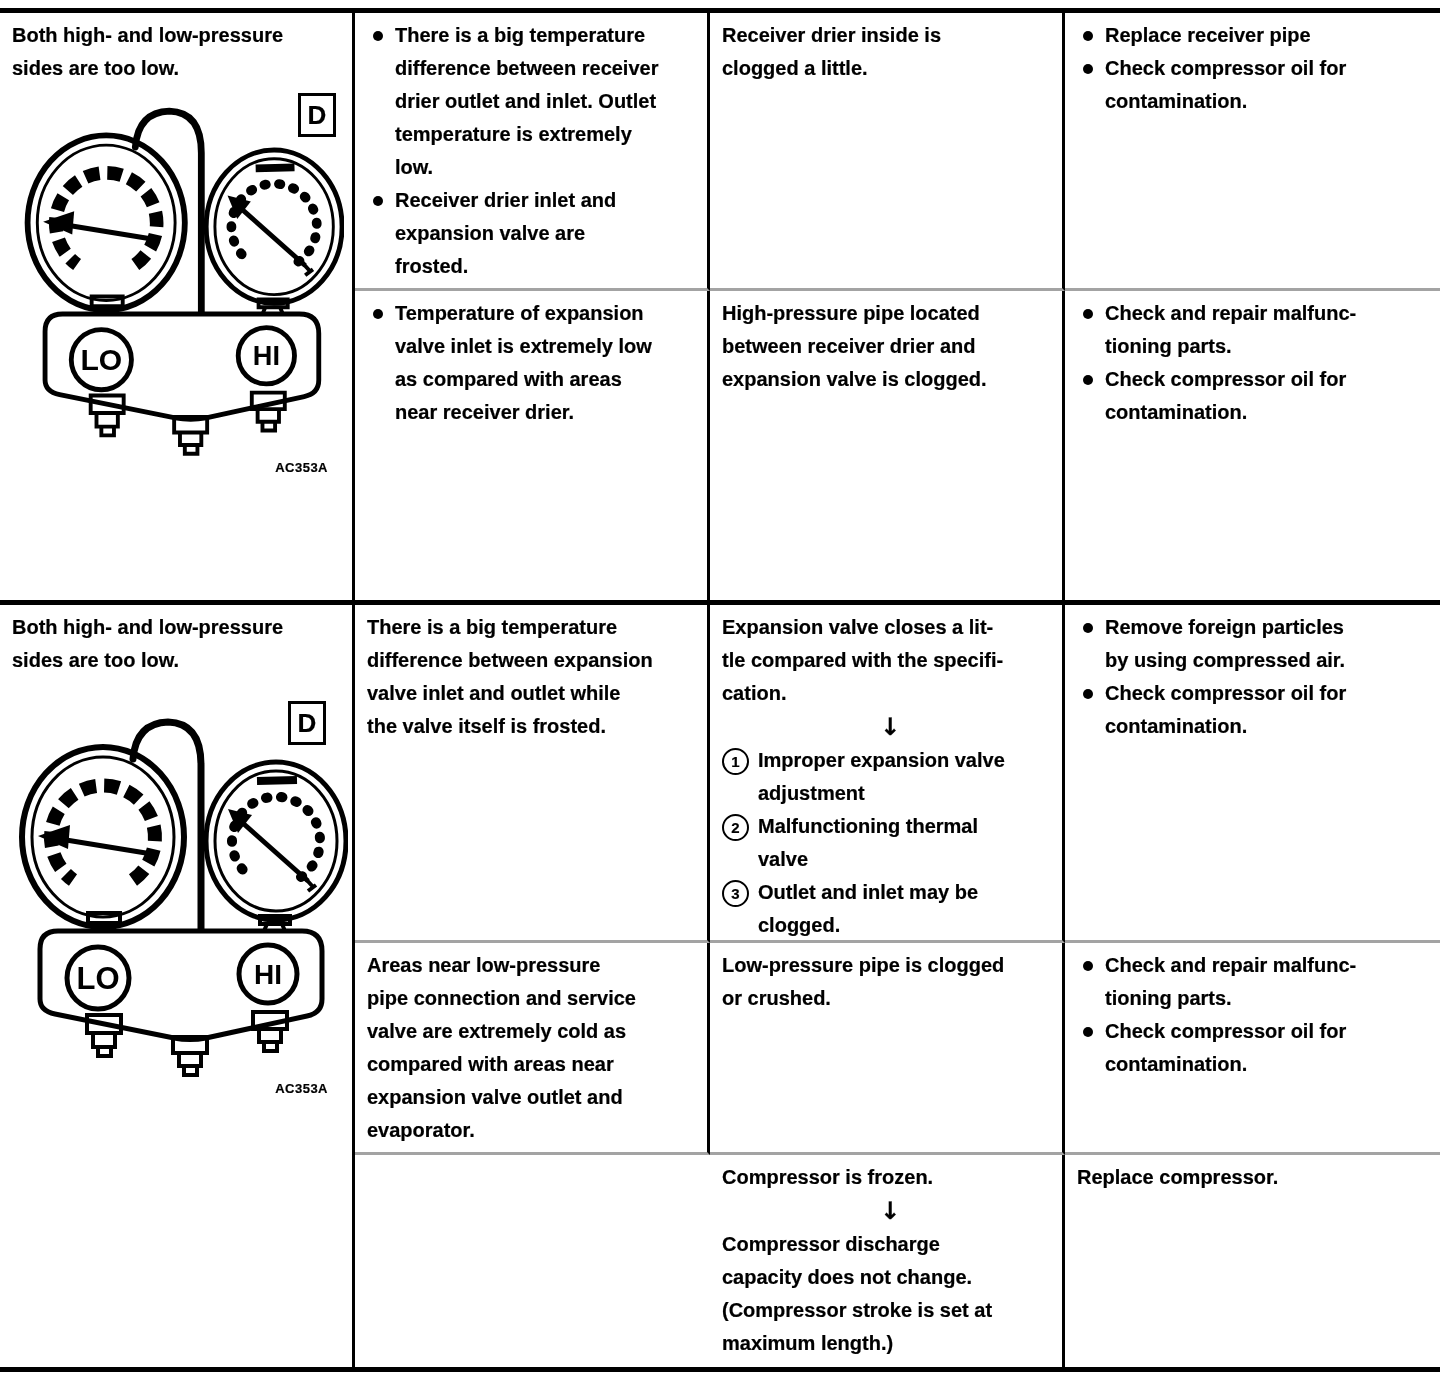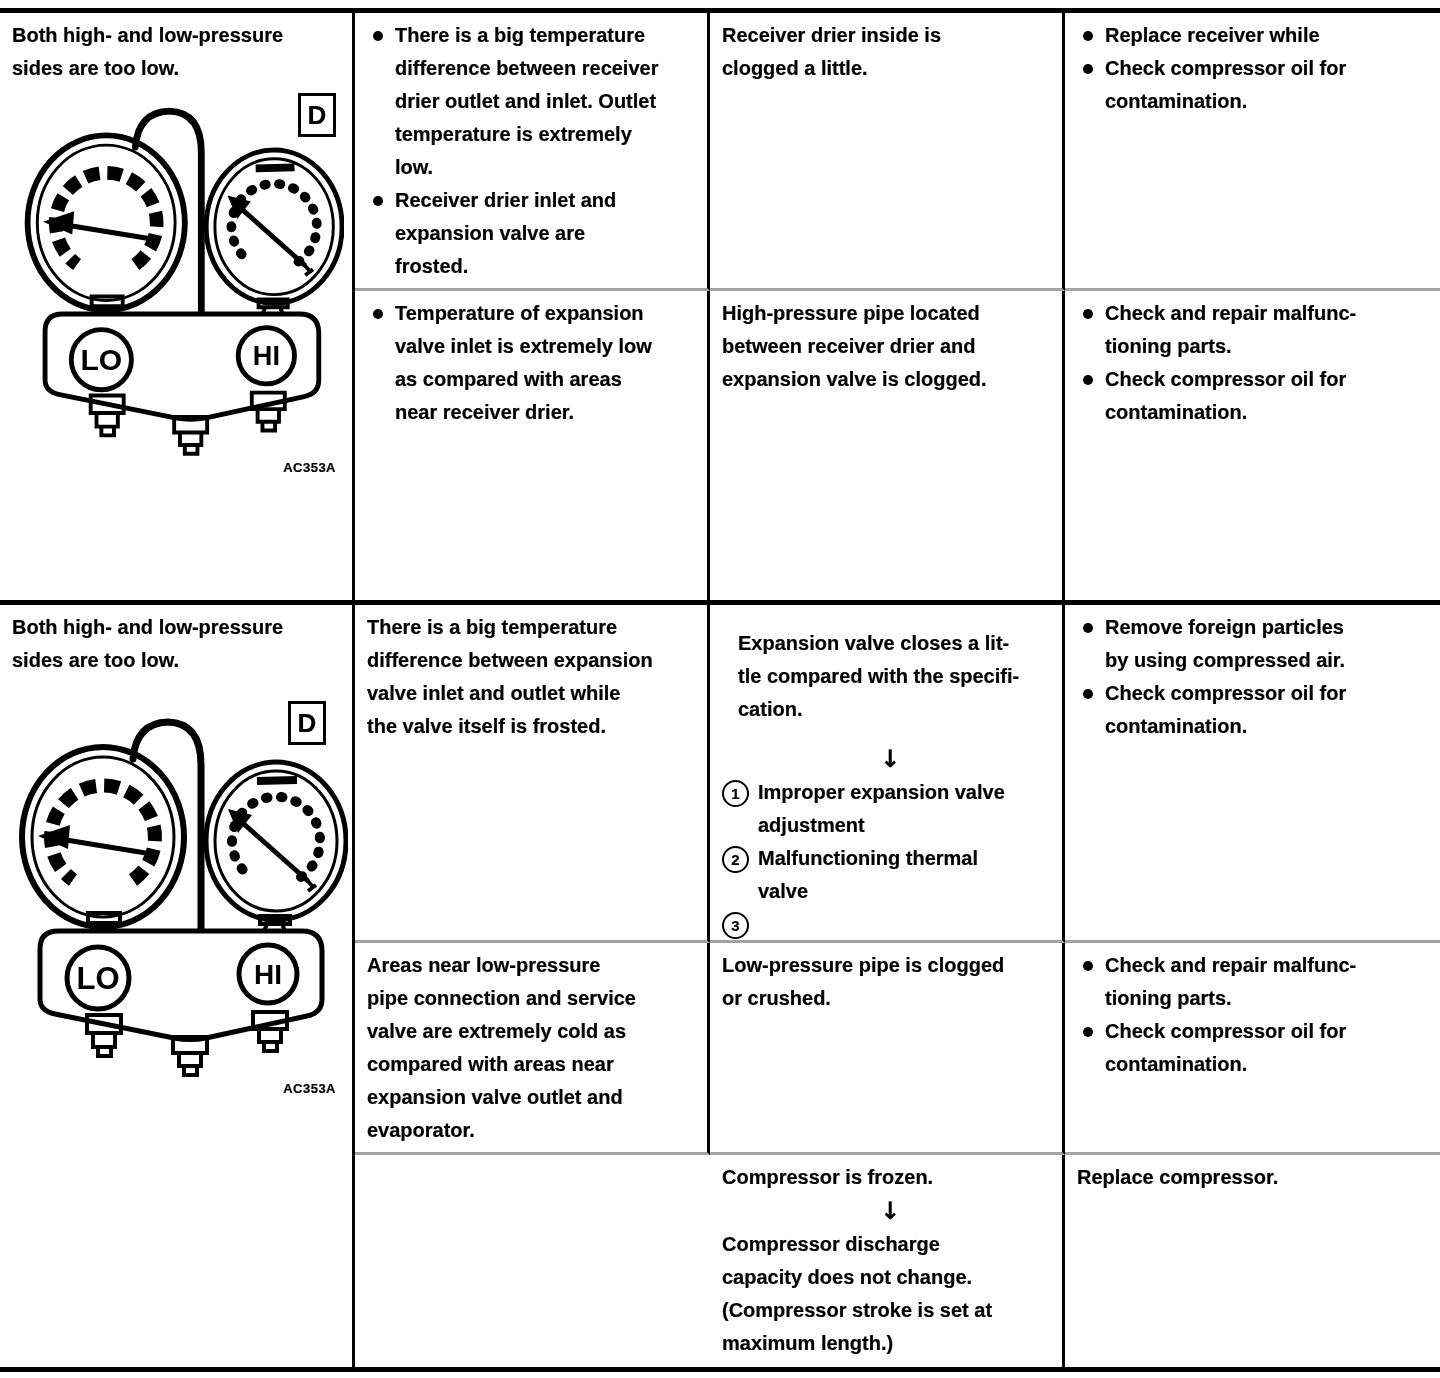--- a/index.html
+++ b/index.html
@@ -13,21 +13,21 @@
   .hline{width:1440px;height:5px;background:#000;}
   .rowsec{display:grid;grid-template-columns:355px 355px 355px 375px;}
   .rowsec.r1{grid-template-rows:278px 309px;}
   .rowsec.r2{grid-template-rows:338px 212px 212px;}
   .cell{box-sizing:border-box;padding:6px 4px 0 12px;overflow:hidden;}
   .vr{border-right:3px solid #000;}
   .hr{border-bottom:3px solid #a3a3a3;}
   .span2{grid-row:1 / span 2;}
   .span3{grid-row:1 / span 3;}
   .pre{white-space:pre-line;}
-  .symcell{position:relative;padding:6px 4px 0 12px;}
+  .symcell{position:relative;padding:6px 12px 0 12px;}
   ul.blist{list-style:none;margin:0;padding:0;}
   ul.blist li{position:relative;padding-left:28px;margin:0;}
   ul.blist li::before{
     content:"";position:absolute;left:6px;top:12px;width:10px;height:10px;
     border-radius:50%;background:#000;
   }
   .dbox{
     position:absolute;width:32px;height:38px;border:3px solid #000;
     display:flex;align-items:center;justify-content:center;
     font-size:26px;line-height:26px;
@@ -121,21 +121,21 @@
 expansion valve are
 frosted.</span></li>
       </ul>
     </div>
     <div class="cell vr hr" style="grid-column:3">
       <p class="pre" style="margin:0">Receiver drier inside is
 clogged a little.</p>
     </div>
     <div class="cell hr" style="grid-column:4">
       <ul class="blist">
-        <li><span class="pre">Replace receiver while</span></li>
+        <li><span class="pre">Replace receiver pipe</span></li>
         <li><span class="pre">Check compressor oil for
 contamination.</span></li>
       </ul>
     </div>
 
     <div class="cell vr" style="grid-column:2">
       <ul class="blist">
         <li><span class="pre">Temperature of expansion
 valve inlet is extremely low
 as compared with areas
@@ -171,36 +171,38 @@
       <span class="figcode">AC353A</span>
     </div>
 
     <div class="cell vr hr" style="grid-column:2">
       <p class="pre" style="margin:0">There is a big temperature
 difference between expansion
 valve inlet and outlet while
 the valve itself is frosted.</p>
     </div>
     <div class="cell vr hr" style="grid-column:3">
-      <p class="pre" style="margin:16px">Expansion valve closes a lit-
+      <p class="pre" style="margin:0">Expansion valve closes a lit-
 tle compared with the specifi-
 cation.</p>
       <div class="arrowline">↓</div>
       <div class="numitem">
         <span class="numcircle">1</span>
         <span class="pre">Improper expansion valve
 adjustment</span>
       </div>
       <div class="numitem">
         <span class="numcircle">2</span>
         <span class="pre">Malfunctioning thermal
 valve</span>
       </div>
       <div class="numitem">
         <span class="numcircle">3</span>
+        <span class="pre">Outlet and inlet may be
+clogged.</span>
       </div>
     </div>
     <div class="cell hr" style="grid-column:4">
       <ul class="blist">
         <li><span class="pre">Remove foreign particles
 by using compressed air.</span></li>
         <li><span class="pre">Check compressor oil for
 contamination.</span></li>
       </ul>
     </div>

